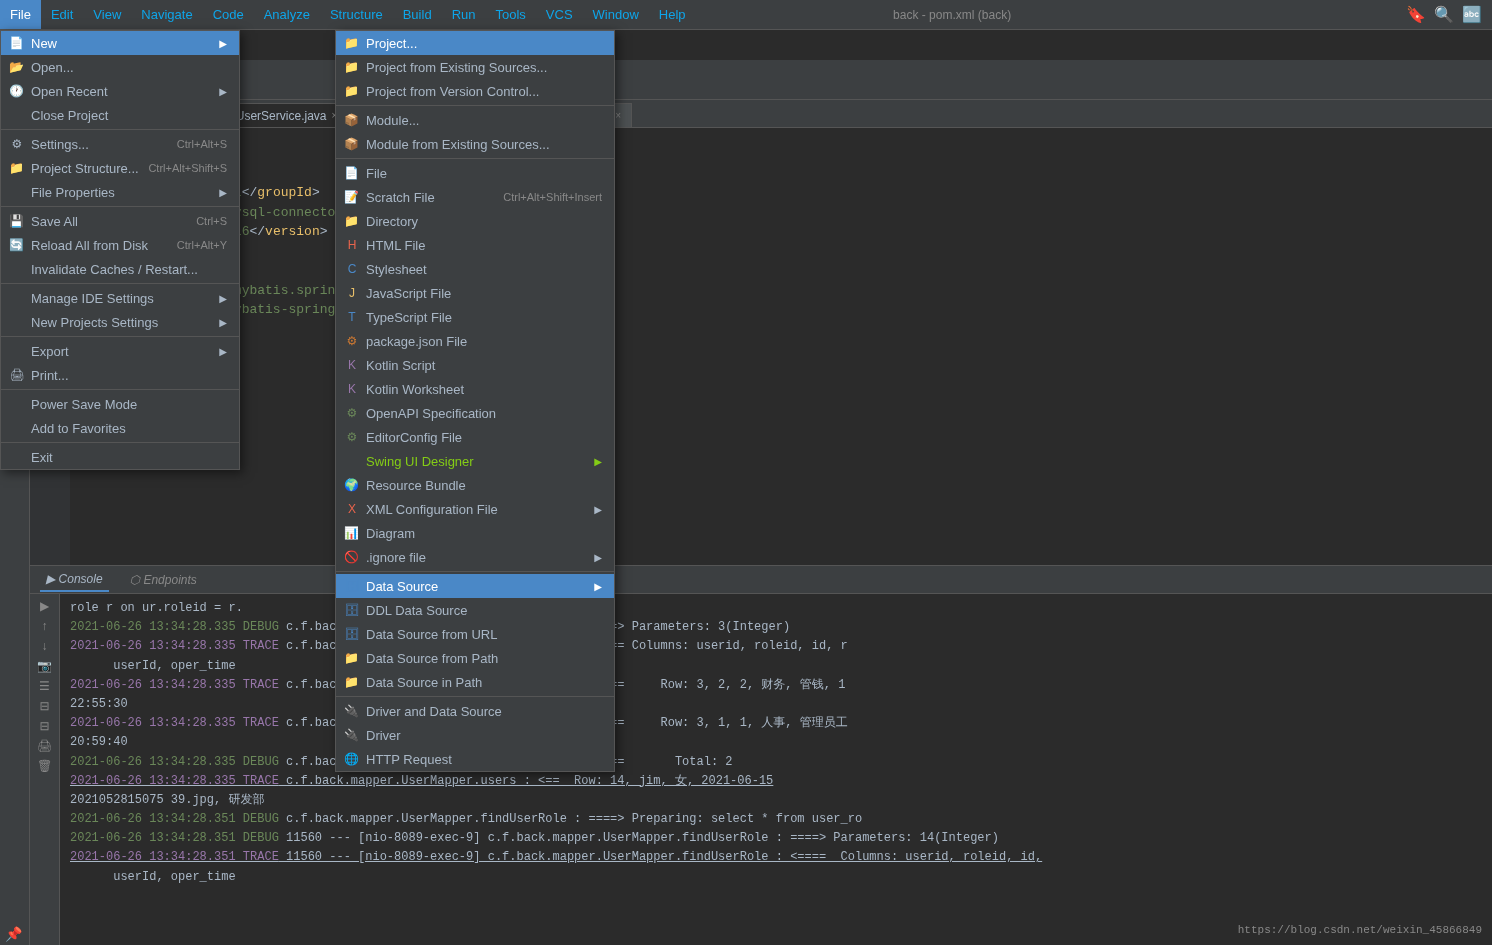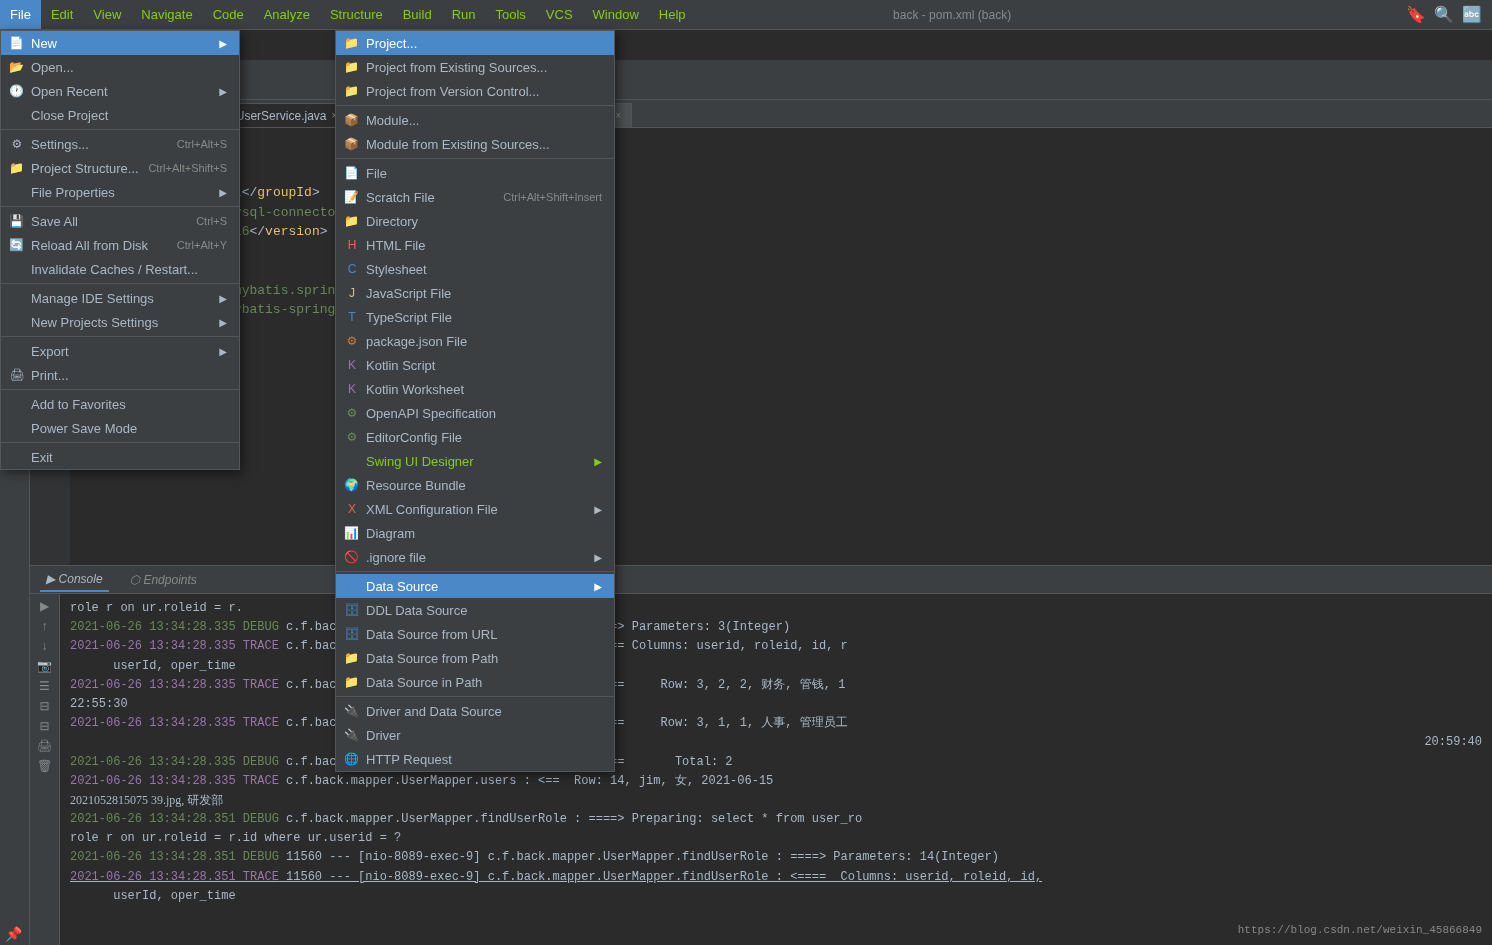--- a/index.html
+++ b/index.html
@@ -17,21 +17,21 @@
     
     .menubar {
       display: flex;
       align-items: center;
       background: #3c3f41;
       height: 30px;
       border-bottom: 1px solid #555;
     }
     .menubar-item {
       padding: 4px 10px;
-      color: #84cc16;
+      color: #0ea5e9;
       cursor: pointer;
       height: 100%;
       display: flex;
       align-items: center;
     }
     .menubar-item.active {
       background: #4a88c7;
       color: #fff;
     }
     .window-title {
@@ -435,26 +435,25 @@
       </div>
 
       <div style="flex:1; padding:5px 10px; font-family:'Courier New',monospace; font-size:12px; color:#a9b7c6; line-height:1.6; overflow:hidden; position:relative;">
         <div style="white-space:nowrap; overflow:hidden;">role r on ur.roleid = r.</div>
         <div style="white-space:nowrap; overflow:hidden;"><span style="color:#6a8759;">2021-06-26 13:34:28.335 DEBUG</span> c.f.back.mapper.UserMapper.findUserRole : ====&gt; Parameters: 3(Integer)</div>
         <div style="white-space:nowrap; overflow:hidden;"><span style="color:#9876aa;">2021-06-26 13:34:28.335 TRACE</span> c.f.back.mapper.UserMapper.findUserRole : &lt;==== Columns: userid, roleid, id, r</div>
         <div style="white-space:nowrap; overflow:hidden;">&nbsp;&nbsp;&nbsp;&nbsp;&nbsp;&nbsp;userId, oper_time</div>
         <div style="white-space:nowrap; overflow:hidden;"><span style="color:#9876aa;">2021-06-26 13:34:28.335 TRACE</span> c.f.back.mapper.UserMapper.findUserRole : &lt;====&nbsp;&nbsp;&nbsp;&nbsp;&nbsp;Row: 3, 2, 2, 财务, 管钱, 1</div>
         <div style="white-space:nowrap; overflow:hidden;">22:55:30</div>
         <div style="white-space:nowrap; overflow:hidden;"><span style="color:#9876aa;">2021-06-26 13:34:28.335 TRACE</span> c.f.back.mapper.UserMapper.findUserRole : &lt;====&nbsp;&nbsp;&nbsp;&nbsp;&nbsp;Row: 3, 1, 1, 人事, 管理员工</div>
-        <div style="white-space:nowrap; overflow:hidden;text-align:right;">20:59:40</div>
+        <div style="white-space:nowrap; overflow:hidden;">20:59:40</div>
         <div style="white-space:nowrap; overflow:hidden;"><span style="color:#6a8759;">2021-06-26 13:34:28.335 DEBUG</span> c.f.back.mapper.UserMapper.findUserRole : &lt;====&nbsp;&nbsp;&nbsp;&nbsp;&nbsp;&nbsp;&nbsp;Total: 2</div>
-        <div style="white-space:nowrap; overflow:hidden;"><span style="color:#9876aa;">2021-06-26 13:34:28.335 TRACE</span> c.f.back.mapper.UserMapper.users : &lt;==&nbsp; Row: 14, jim, 女, 2021-06-15</div>
-        <div style="white-space:nowrap; overflow:hidden;font-family:Liberation Serif, serif;">2021052815075 39.jpg, 研发部</div>
+        <div style="white-space:nowrap; overflow:hidden;text-decoration:underline;"><span style="color:#9876aa;">2021-06-26 13:34:28.335 TRACE</span> c.f.back.mapper.UserMapper.users : &lt;==&nbsp; Row: 14, jim, 女, 2021-06-15</div>
+        <div style="white-space:nowrap; overflow:hidden;">2021052815075 39.jpg, 研发部</div>
         <div style="white-space:nowrap; overflow:hidden;"><span style="color:#6a8759;">2021-06-26 13:34:28.351 DEBUG</span> c.f.back.mapper.UserMapper.findUserRole : ====&gt; Preparing: select * from user_ro</div>
-        <div style="white-space:nowrap; overflow:hidden;">role r on ur.roleid = r.id where ur.userid = ?</div>
         <div style="white-space:nowrap; overflow:hidden;"><span style="color:#6a8759;">2021-06-26 13:34:28.351 DEBUG</span> 11560 --- [nio-8089-exec-9] c.f.back.mapper.UserMapper.findUserRole : ====&gt; Parameters: 14(Integer)</div>
         <div style="white-space:nowrap; overflow:hidden;text-decoration:underline;"><span style="color:#9876aa;">2021-06-26 13:34:28.351 TRACE</span> 11560 --- [nio-8089-exec-9] c.f.back.mapper.UserMapper.findUserRole : &lt;====&nbsp; Columns: userid, roleid, id,</div>
         <div style="white-space:nowrap; overflow:hidden;">&nbsp;&nbsp;&nbsp;&nbsp;&nbsp;&nbsp;userId, oper_time</div>
 
         <div style="position:absolute; bottom:5px; right:10px; color:#888; font-size:11px;">https://blog.csdn.net/weixin_45866849</div>
       </div>
     </div>
   </div>
 </div>
 
@@ -528,25 +527,25 @@
       <span>Export</span>
       <span class="menu-arrow">▶</span>
     </div>
     <div class="menu-item">
       <span class="menu-icon">🖨</span>
       <span>Print...</span>
     </div>
     <div class="menu-separator"></div>
     <div class="menu-item">
       <span class="menu-icon"></span>
+      <span>Power Save Mode</span>
+    </div>
+    <div class="menu-item">
+      <span class="menu-icon"></span>
       <span>Add to Favorites</span>
-    </div>
-    <div class="menu-item">
-      <span class="menu-icon"></span>
-      <span>Power Save Mode</span>
     </div>
     <div class="menu-separator"></div>
     <div class="menu-item">
       <span class="menu-icon"></span>
       <span>Exit</span>
     </div>
   </div>
 
   <div class="dropdown-menu new-submenu" style="top:30px; left:335px; min-width:280px;">
     <div class="menu-item highlighted">

